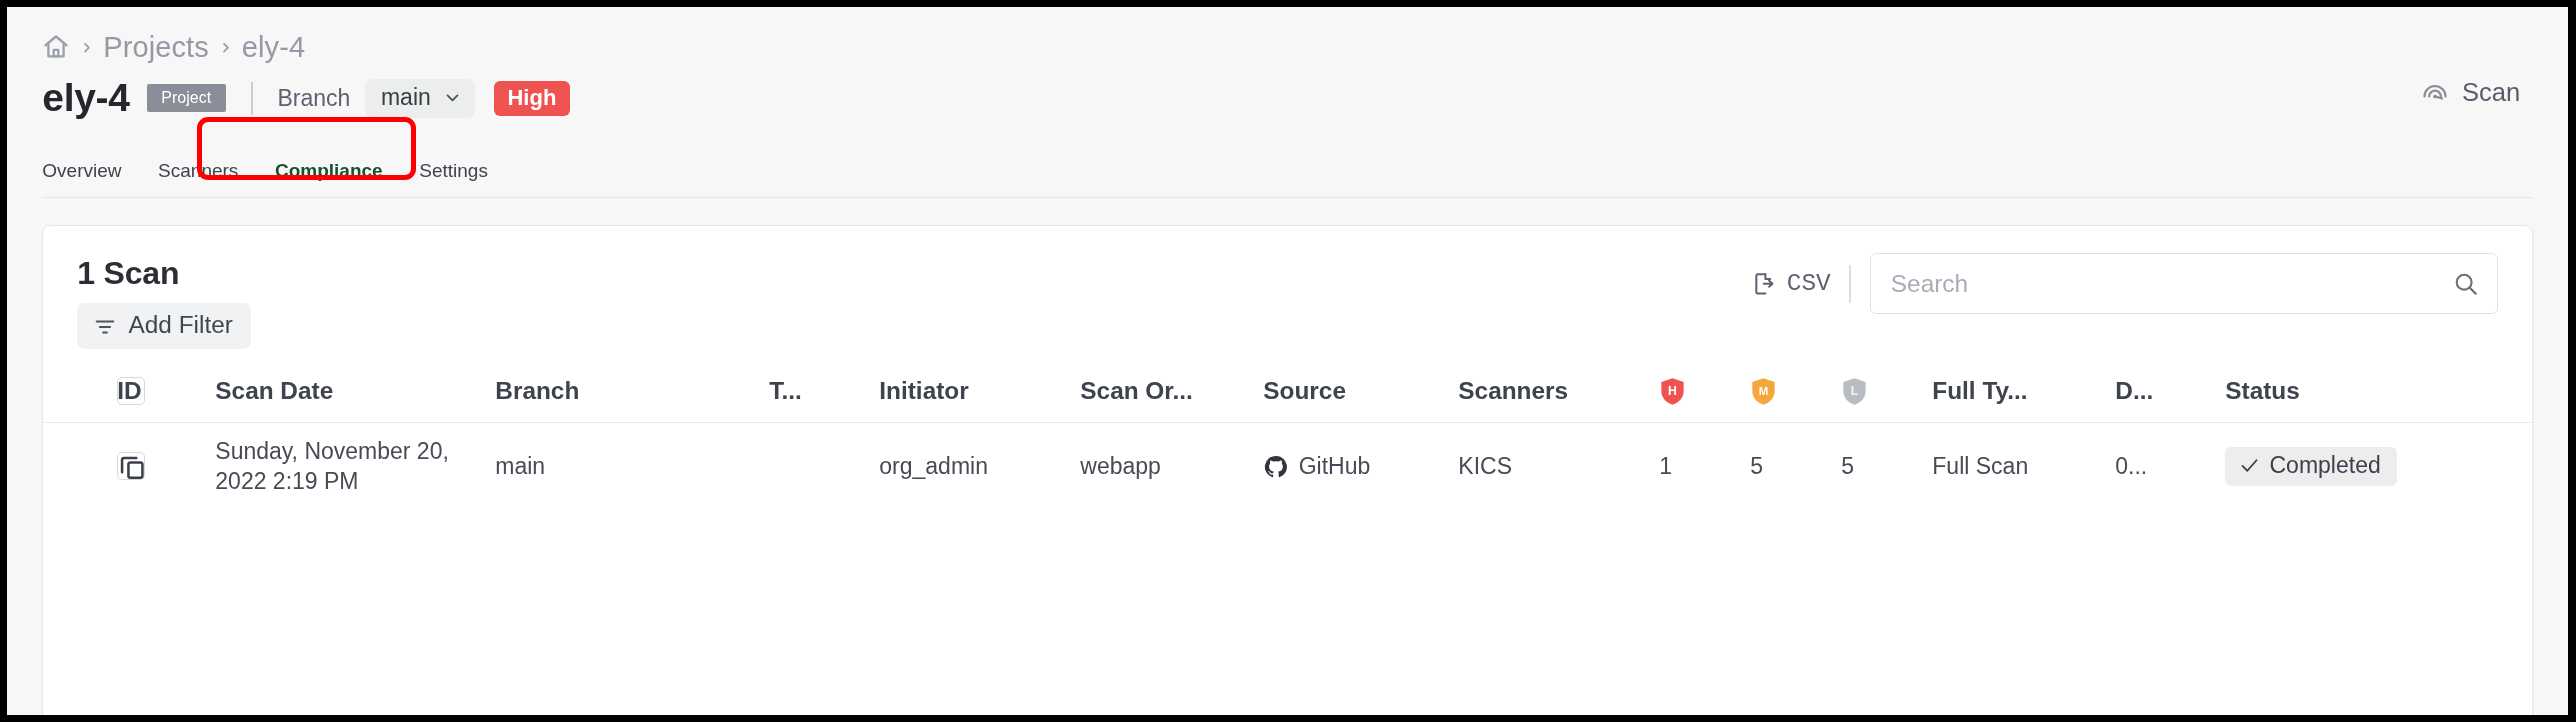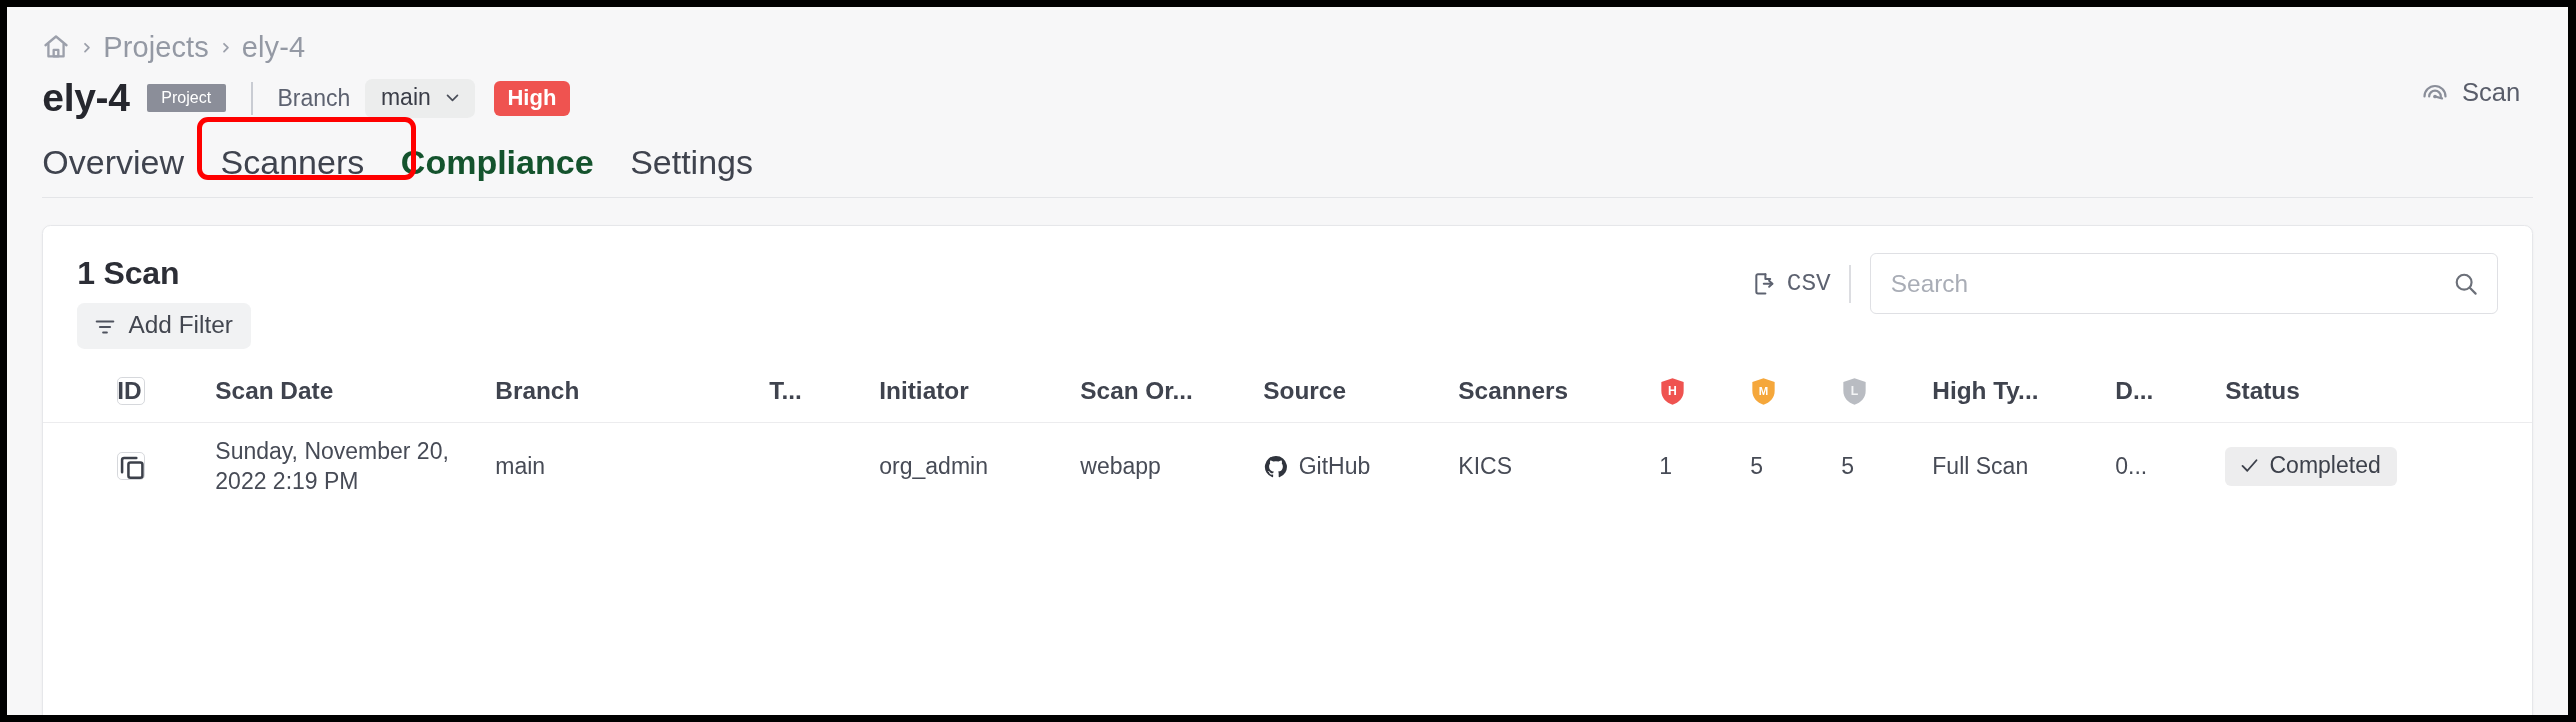--- a/index.html
+++ b/index.html
@@ -110,21 +110,21 @@
   
   .tabs {
     display: flex;
     align-items: flex-end;
     gap: 0;
     padding-left: 35px;
     height: 72px;
     position: relative;
   }
   .tab {
-    font-size: 34px;
+    font-size: 19px;
     color: #3f434e;
     padding: 0 18.3px 16px 18.3px;
     cursor: pointer;
     position: relative;
     white-space: nowrap;
   }
   .tab:first-child { padding-left: 0; }
   .tab.active { font-weight: bold; color: #26272e; }
   .tab.active::after {
     content: "";
@@ -433,21 +433,21 @@
             </span>
           </th>
           <th class="col-sev">
             <span>
               <svg class="shield" viewBox="0 0 24 26" style="font-size:40px">
                   <path d="M12 1.2 22 4.4v8.1c0 6.3-4.3 10.4-10 12.3C6.3 22.9 2 18.8 2 12.5V4.4z" fill="#b9bcc2"></path>
                   <text x="12" y="16.4" font-family="Liberation Sans, sans-serif" font-size="11" font-weight="bold" fill="#f3f4f5" text-anchor="middle">L</text>
                 </svg>
             </span>
           </th>
-          <th class="col-type">High Ty...</th>
+          <th class="col-type">Full Ty...</th>
           <th class="col-d">D...</th>
           <th class="col-status">Status</th>
 
         </tr>
       </thead>
       <tbody>
         <tr>
           <td class="col-check">
             <span class="chk"></span>
           </td>

